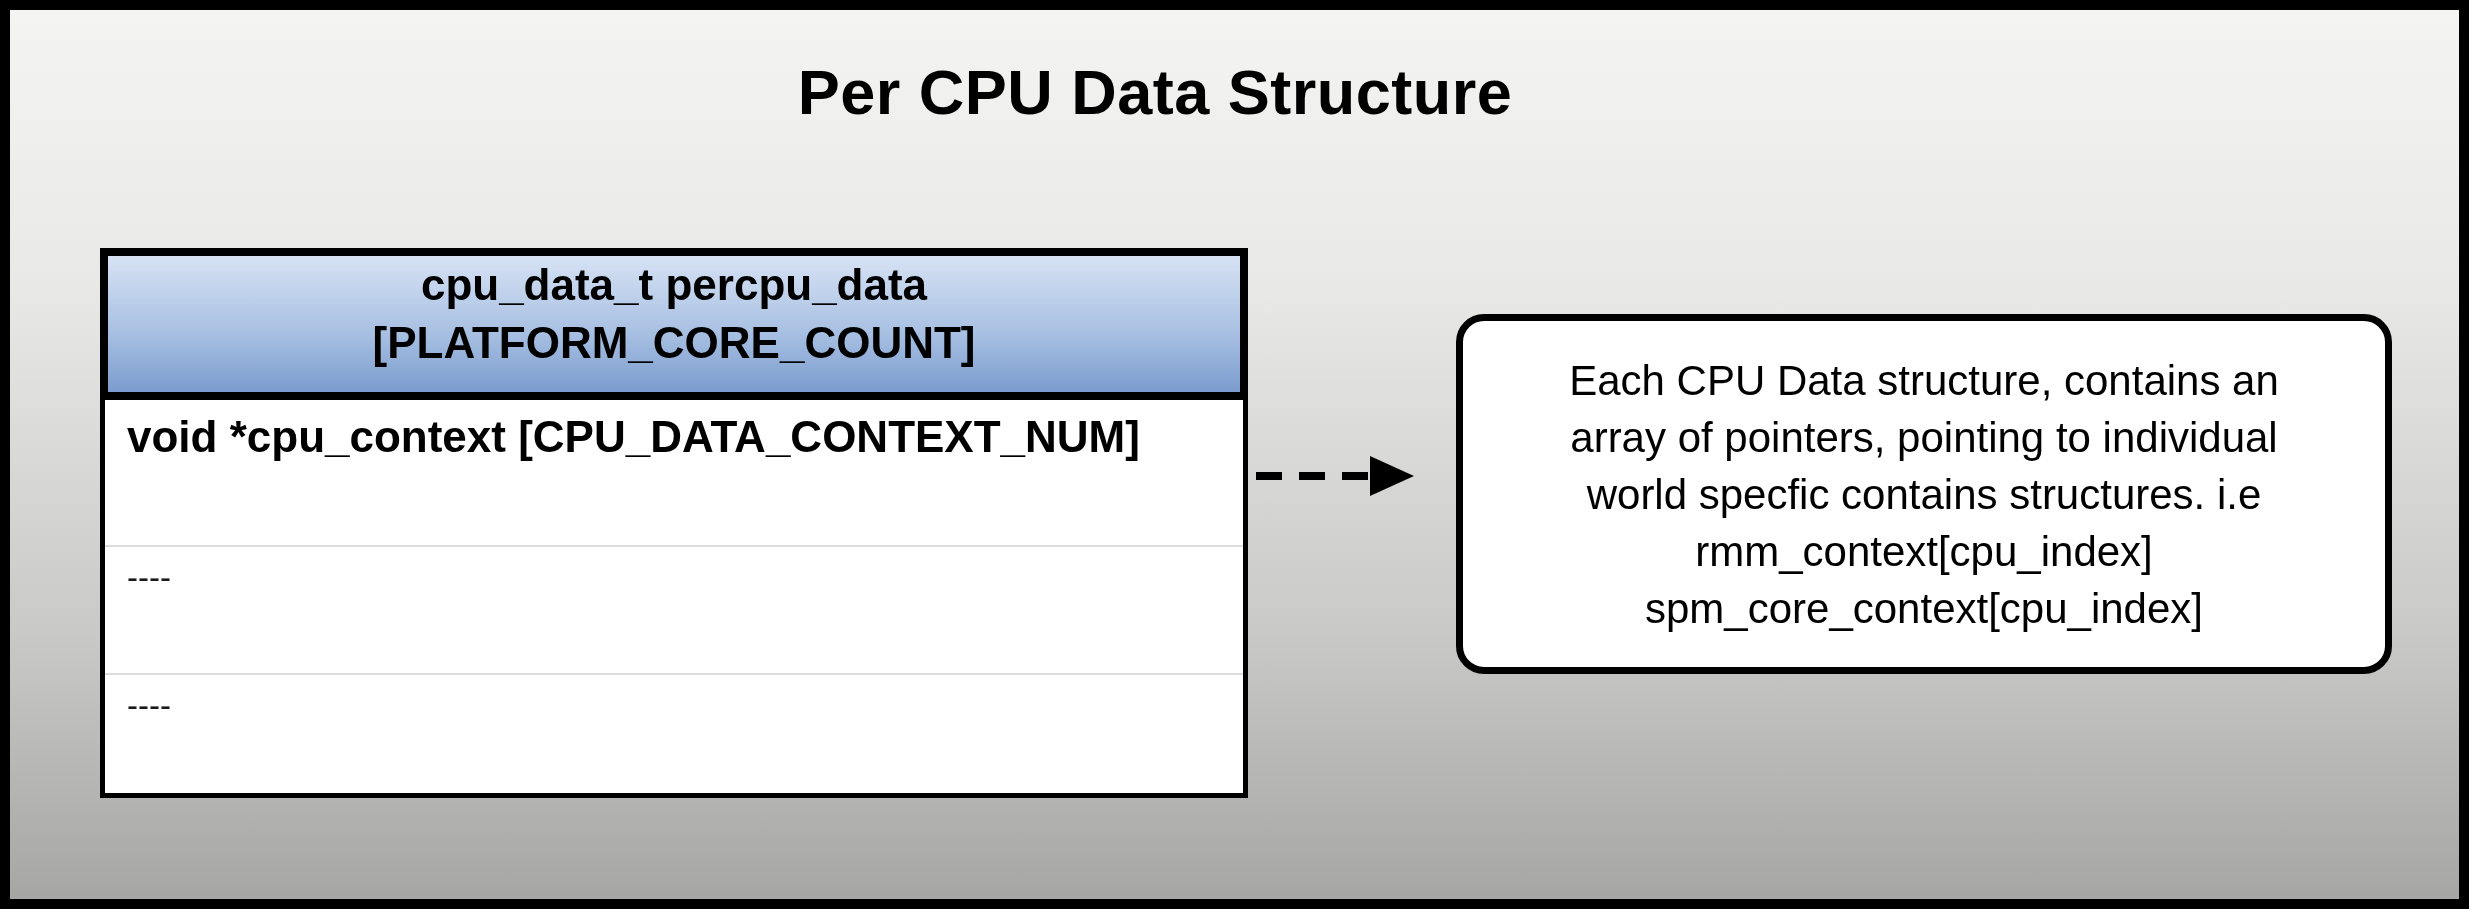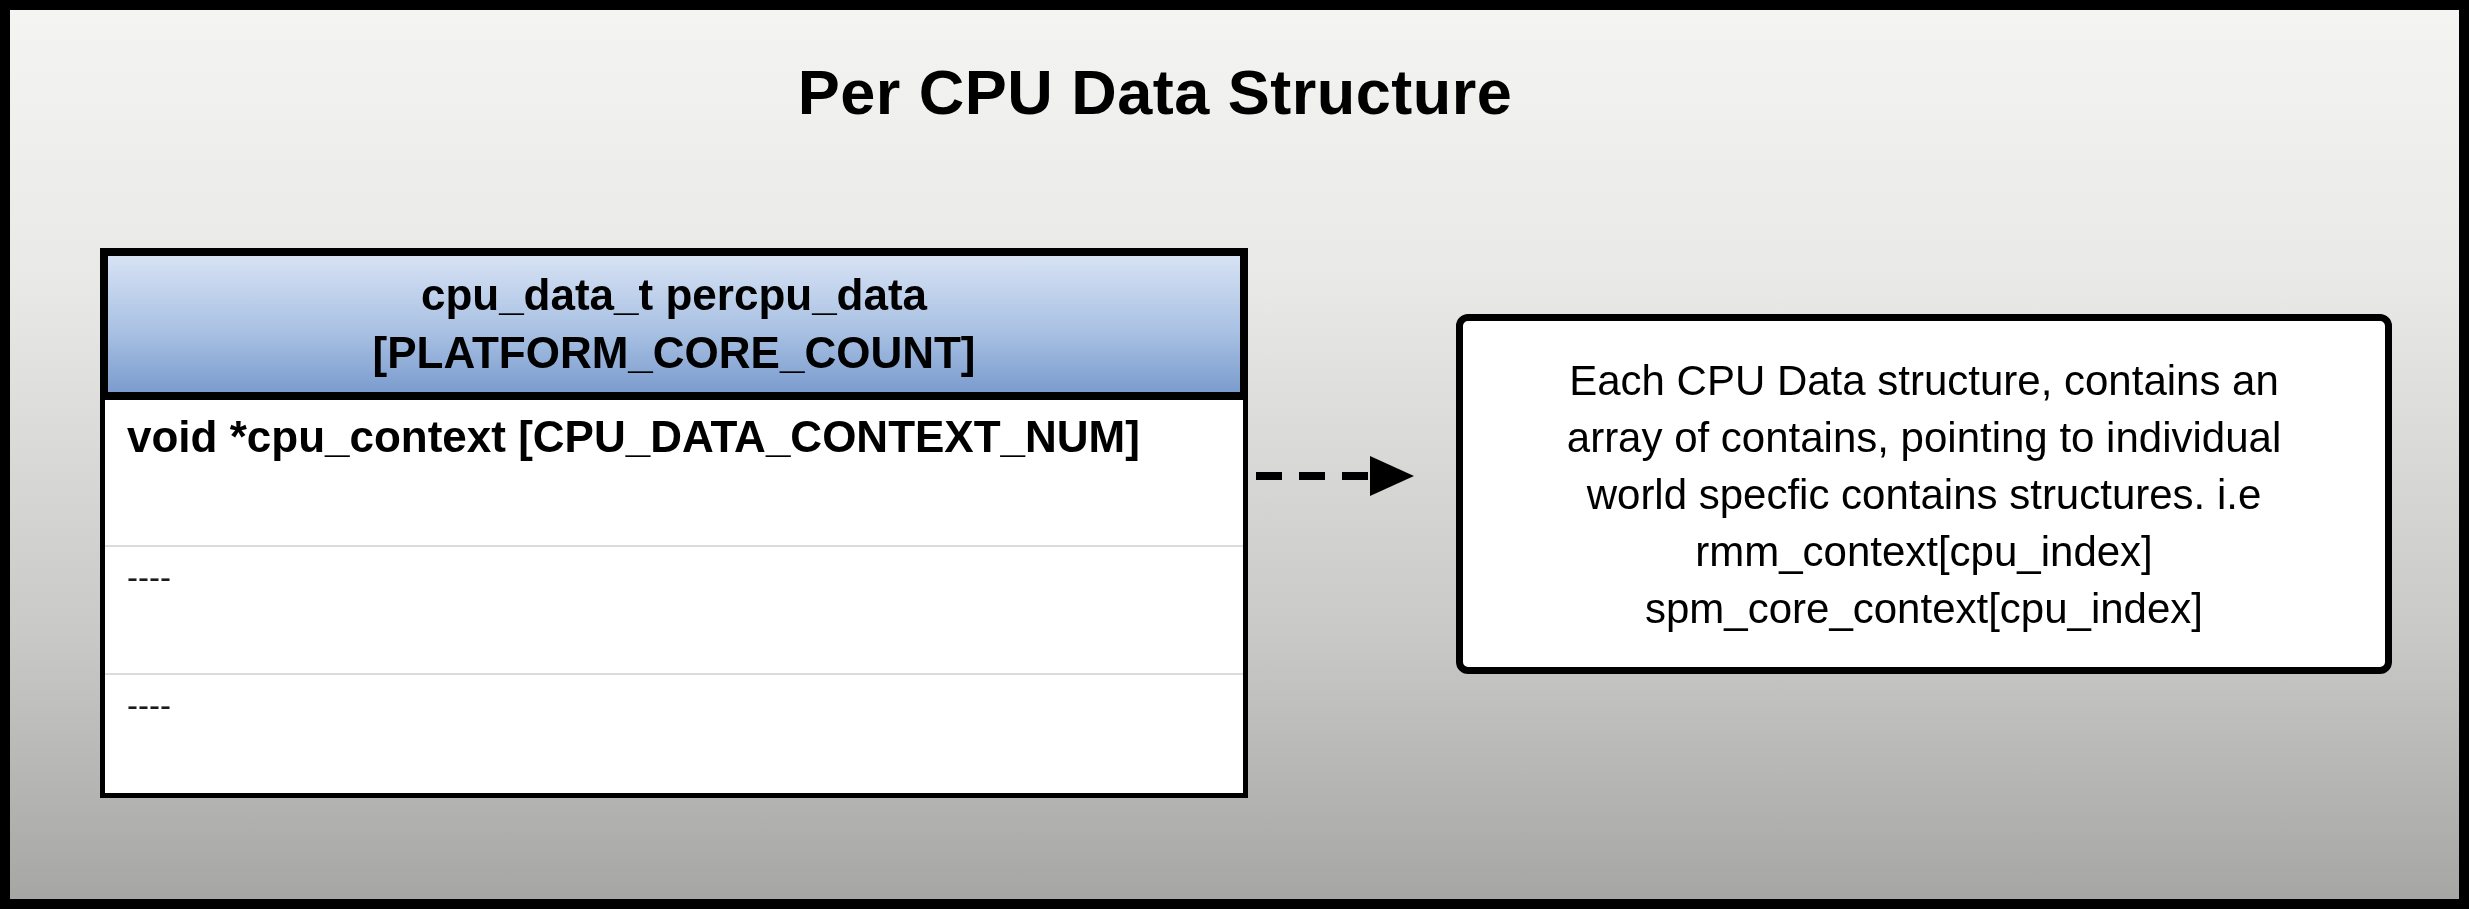--- a/index.html
+++ b/index.html
@@ -34,21 +34,21 @@
     top: 238px;
     width: 1148px;
   }
   .table-header {
     box-sizing: border-box;
     height: 152px;
     border: 8px solid #000000;
     background: linear-gradient(180deg, #d7e2f4 0%, #a9c1e3 55%, #7b9cce 100%);
     display: flex;
     flex-direction: column;
-    justify-content: center;
+    justify-content: flex-start;
     align-items: center;
     font-weight: bold;
     font-size: 44px;
     line-height: 58px;
     text-align: center;
   }
   .table-body {
     box-sizing: border-box;
     height: 398px;
     border: 5px solid #000000;
@@ -80,21 +80,21 @@
     height: 44px;
   }
   .callout {
     position: absolute;
     left: 1446px;
     top: 304px;
     width: 936px;
     height: 360px;
     box-sizing: border-box;
     border: 7px solid #000000;
-    border-radius: 12px;
+    border-radius: 28px;
     background: #ffffff;
     display: flex;
     flex-direction: column;
     justify-content: center;
     align-items: center;
     font-size: 42px;
     line-height: 57px;
     text-align: center;
   }
 </style>
@@ -125,19 +125,19 @@
 
   <div class="arrow">
     <svg width="160" height="44" viewBox="0 0 160 44">
       <line x1="0" y1="22" x2="118" y2="22" stroke="#000000" stroke-width="8" stroke-dasharray="26 17"></line>
       <polygon points="114,2 114,42 158,22" fill="#000000"></polygon>
     </svg>
   </div>
 
   <div class="callout">
     <div>Each CPU Data structure, contains an</div>
-    <div>array of contains, pointing to individual</div>
+    <div>array of pointers, pointing to individual</div>
     <div>world specfic contains structures. i.e</div>
     <div>rmm_context[cpu_index]</div>
     <div>spm_core_context[cpu_index]</div>
   </div>
 
 </div>
 
 </body></html>

